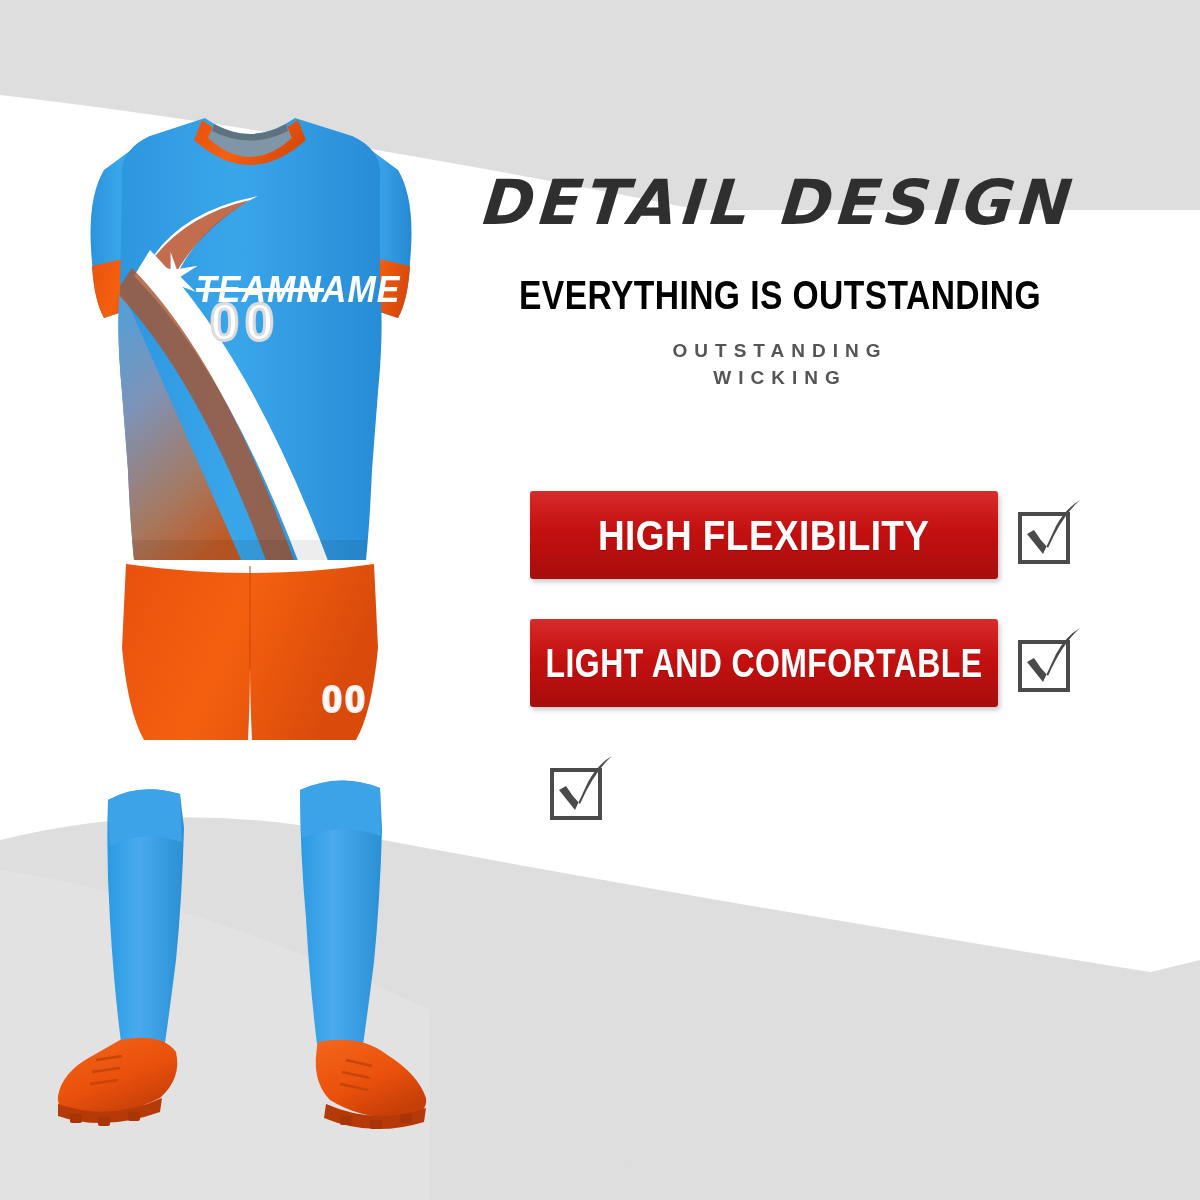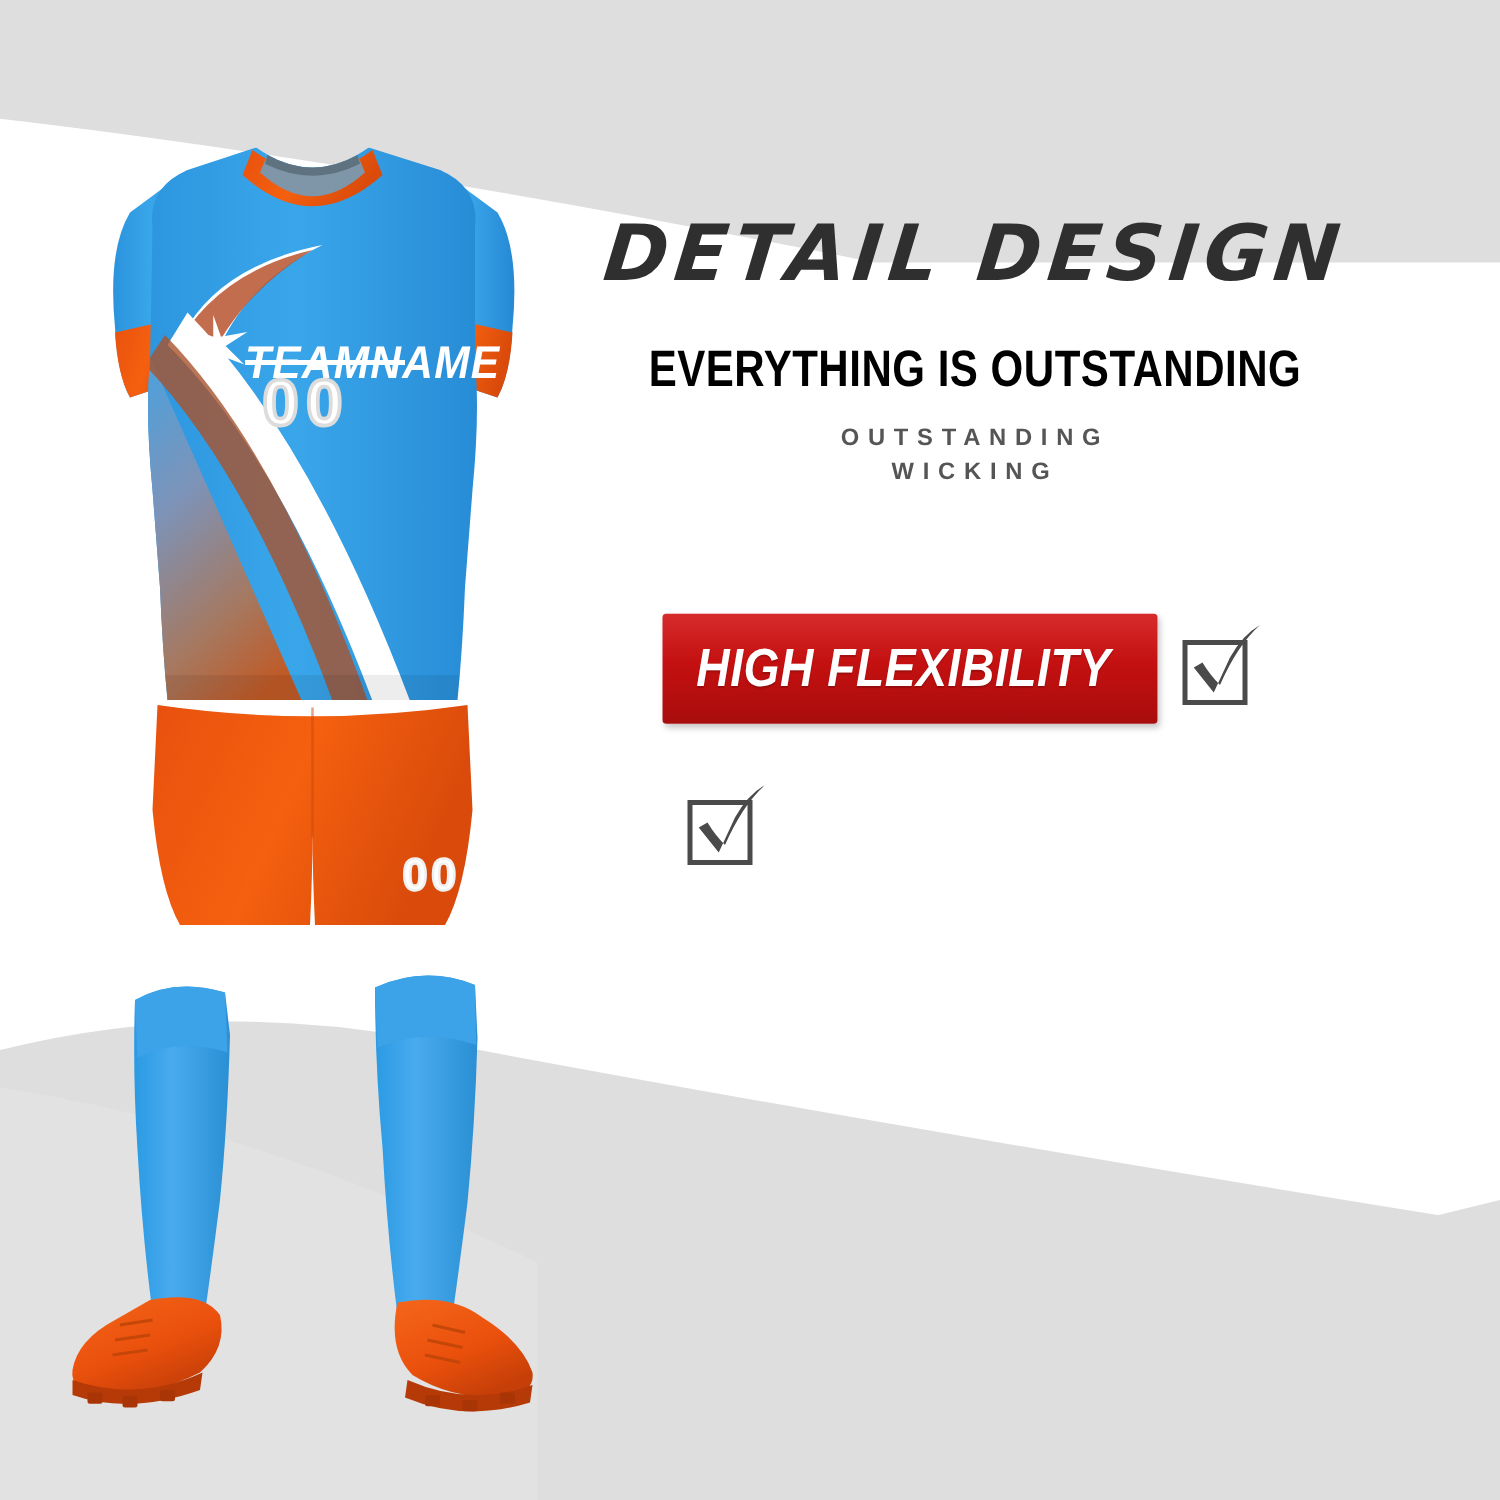--- a/index.html
+++ b/index.html
@@ -89,30 +89,29 @@
   }
   .feature-row {
     position: relative;
     height: 90px;
     margin-bottom: 38px;
     display: flex;
     align-items: center;
   }
   .banner {
     position: relative;
-    width: 396px;
+    width: 468px;
     height: 88px;
     background: linear-gradient(180deg, #d21414 0%, #c41010 45%, #a80d0d 100%);
     border-radius: 3px;
     box-shadow: 2px 3px 5px rgba(0,0,0,0.22);
     display: flex;
     align-items: center;
-    justify-content: flex-start;
+    justify-content: center;
     overflow: hidden;
-    font-style: italic;
   }
   .banner::after {
     content: "";
     position: absolute;
     left: 0; right: 0; top: 0;
     height: 44%;
     background: linear-gradient(180deg, rgba(255,255,255,0.10), rgba(255,255,255,0));
     pointer-events: none;
   }
   .banner-label {
@@ -318,20 +317,31 @@
           <span class="banner-label">HIGH FLEXIBILITY</span>
         </div>
         <div class="check-wrap">
           <svg width="72" height="78" viewBox="0 0 72 78">
             <rect x="8" y="18" width="48" height="48" fill="none" stroke="#4a4a4a" stroke-width="4"></rect>
             <path d="M15,38 L31,58 L44,30 Q54,12 68,4 Q50,20 36,52 Q28,44 22,34 Z" fill="#4a4a4a"></path>
           </svg>
         </div>
       </div>
 
+      <div class="feature-row">
+        <div class="banner">
+          <span class="banner-label wide">LIGHT AND COMFORTABLE</span>
+        </div>
+        <div class="check-wrap">
+          <svg width="72" height="78" viewBox="0 0 72 78">
+            <rect x="8" y="18" width="48" height="48" fill="none" stroke="#4a4a4a" stroke-width="4"></rect>
+            <path d="M15,38 L31,58 L44,30 Q54,12 68,4 Q50,20 36,52 Q28,44 22,34 Z" fill="#4a4a4a"></path>
+          </svg>
+        </div>
+      </div>
 
 
       <div class="feature-row">
         <div class="check-wrap">
           <svg width="72" height="78" viewBox="0 0 72 78">
             <rect x="8" y="18" width="48" height="48" fill="none" stroke="#4a4a4a" stroke-width="4"></rect>
             <path d="M15,38 L31,58 L44,30 Q54,12 68,4 Q50,20 36,52 Q28,44 22,34 Z" fill="#4a4a4a"></path>
           </svg>
         </div>
       </div>

